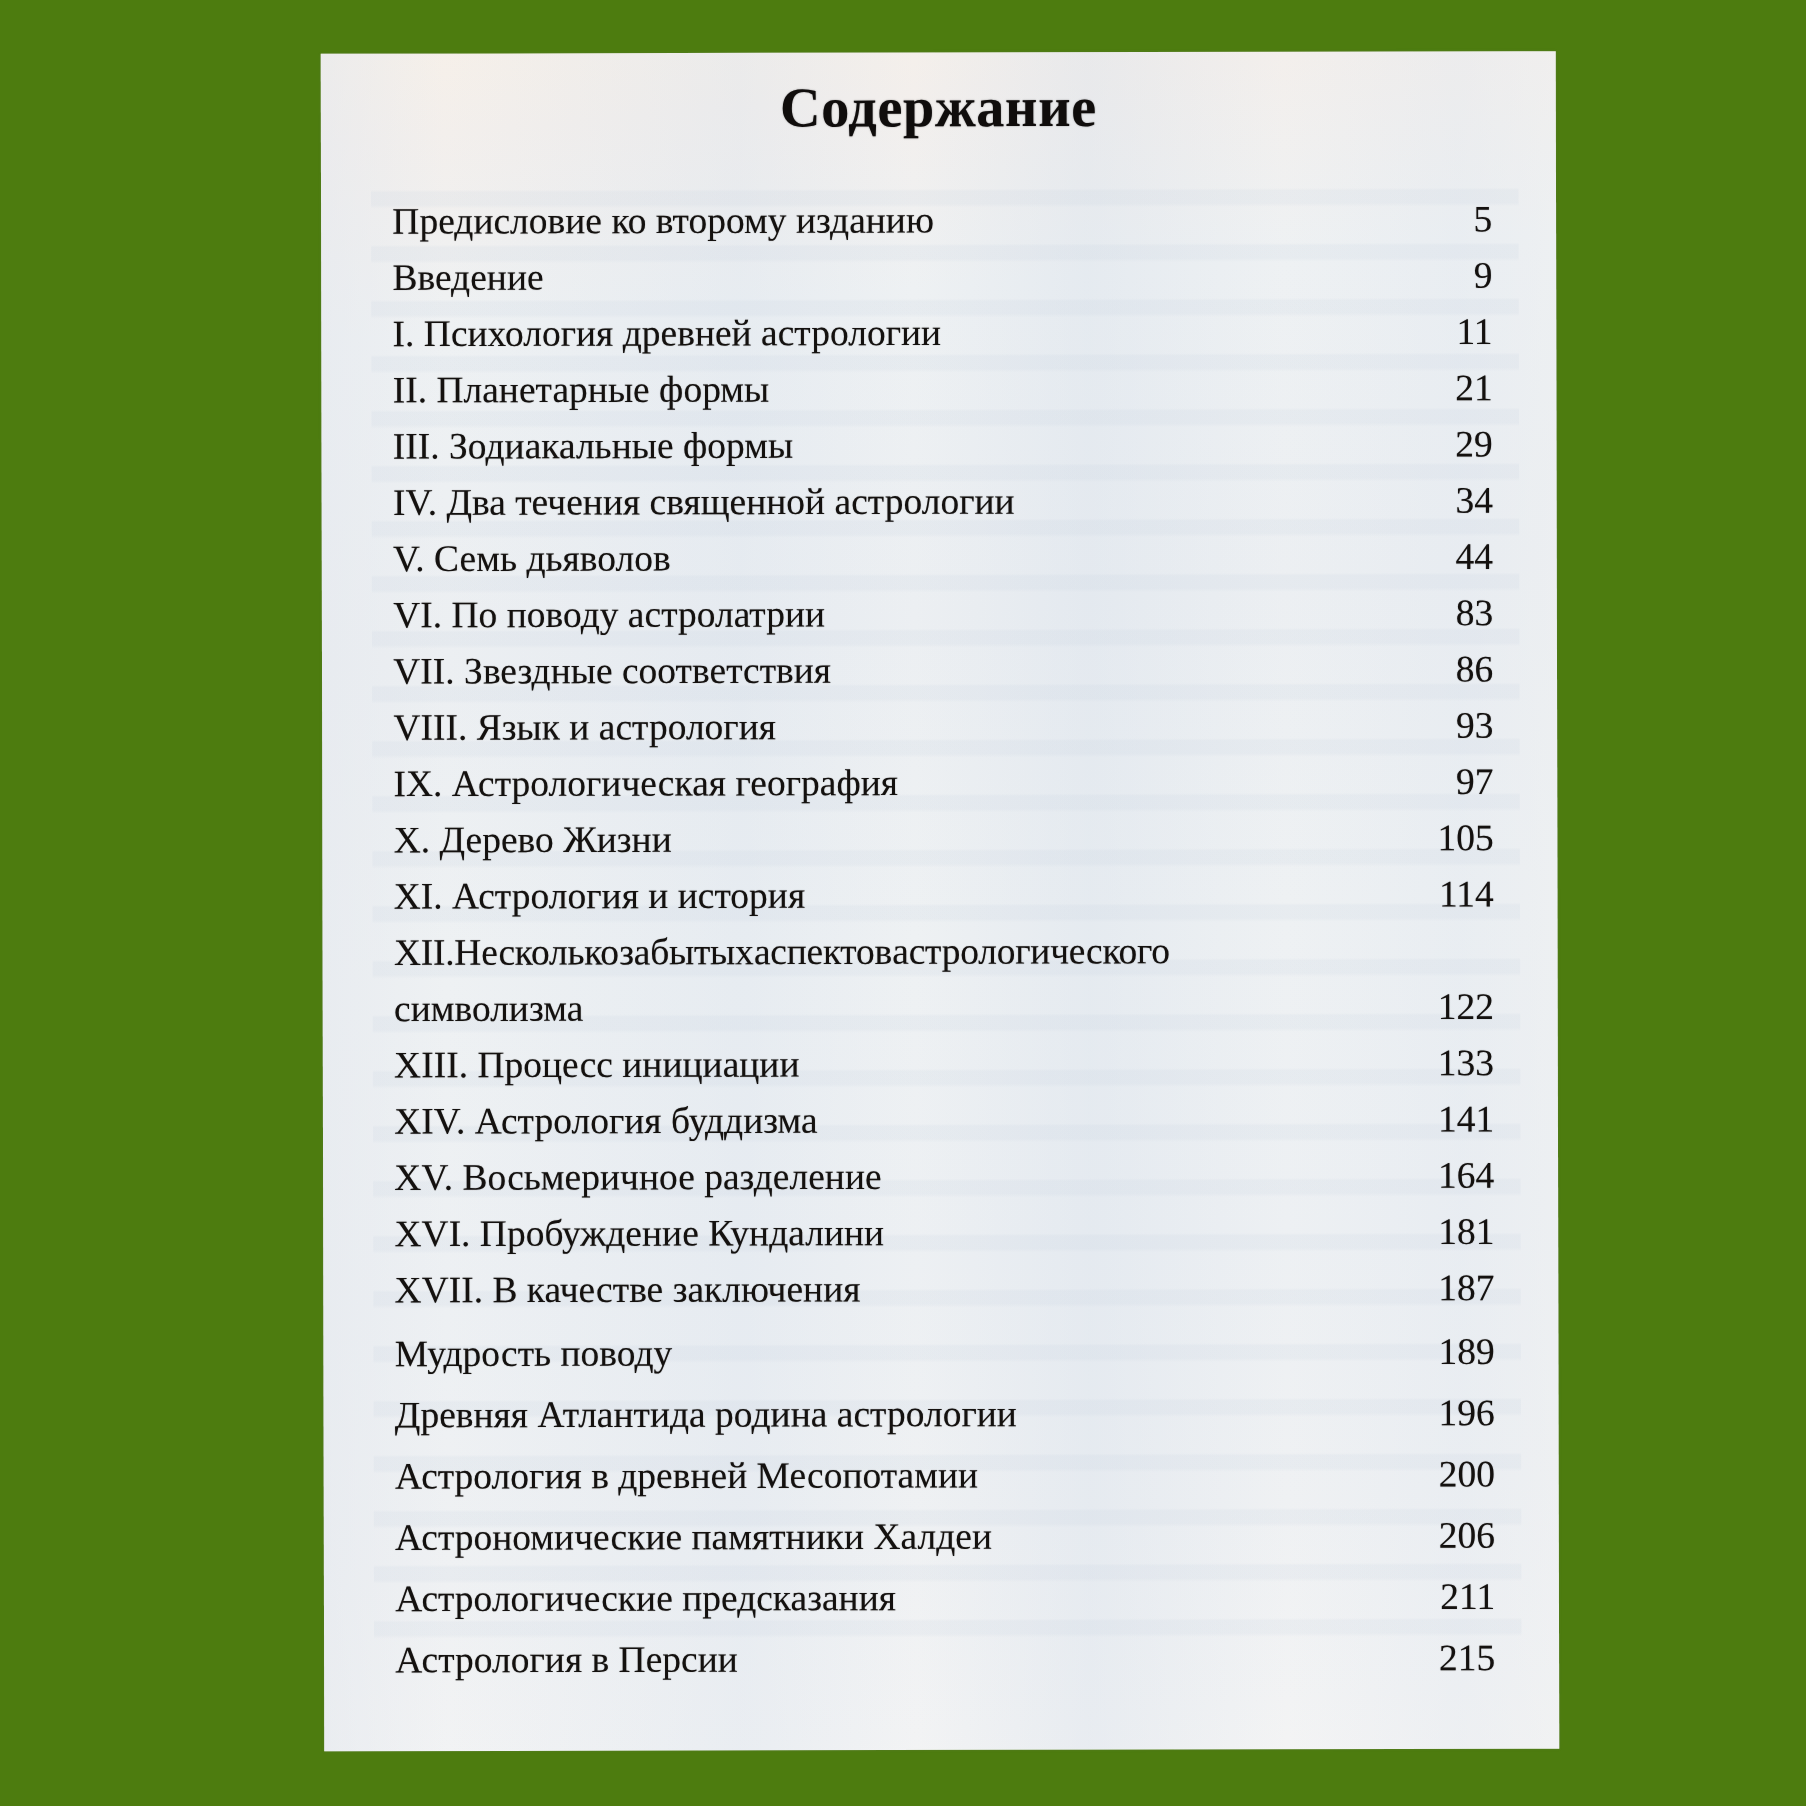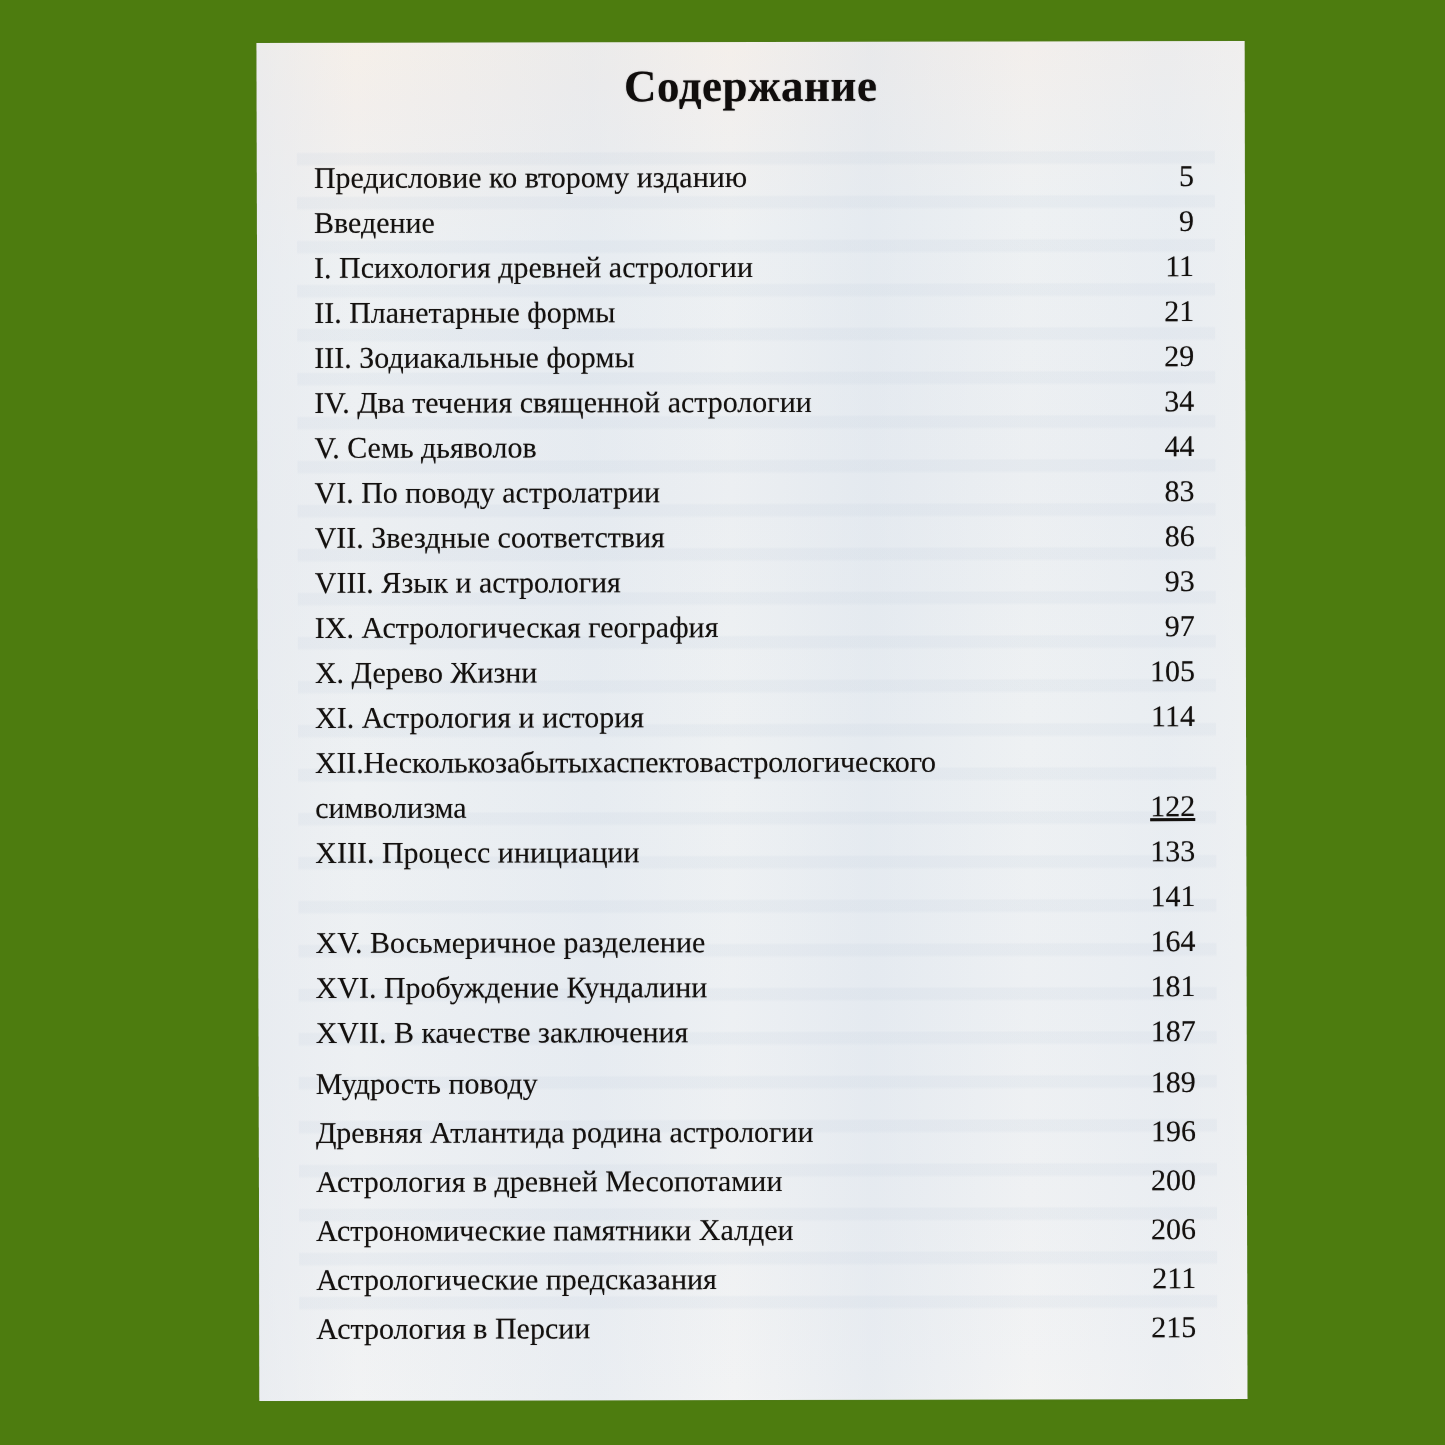--- a/index.html
+++ b/index.html
@@ -138,21 +138,20 @@
   .toc-row.wrapped .label-line2 {
     display: block;
     white-space: nowrap;
   }
   .toc-row.wrapped .page {
     position: absolute;
     right: 0;
     bottom: 0;
     width: 78px;
     text-align: right;
-    text-decoration: underline;
   }
 
   
   .toc-row.loose {
     line-height: 49px;
   }
   .toc-row.first-loose {
     margin-top: 4px;
   }
 </style>
@@ -236,20 +235,21 @@
             <span class="label-line1">XII.Несколько забытых аспектов астрологического</span>
             <span class="label-line2">символизма</span>
             <span class="page">122</span>
           </div>
           <div class="toc-row">
             <span class="label">XIII. Процесс инициации</span>
             <span class="filler"></span>
             <span class="page">133</span>
           </div>
           <div class="toc-row">
+            <span class="label">XIV. Астрология буддизма</span>
             <span class="filler"></span>
             <span class="page">141</span>
           </div>
           <div class="toc-row">
             <span class="label">XV. Восьмеричное разделение</span>
             <span class="filler"></span>
             <span class="page">164</span>
           </div>
           <div class="toc-row">
             <span class="label">XVI. Пробуждение Кундалини</span>

